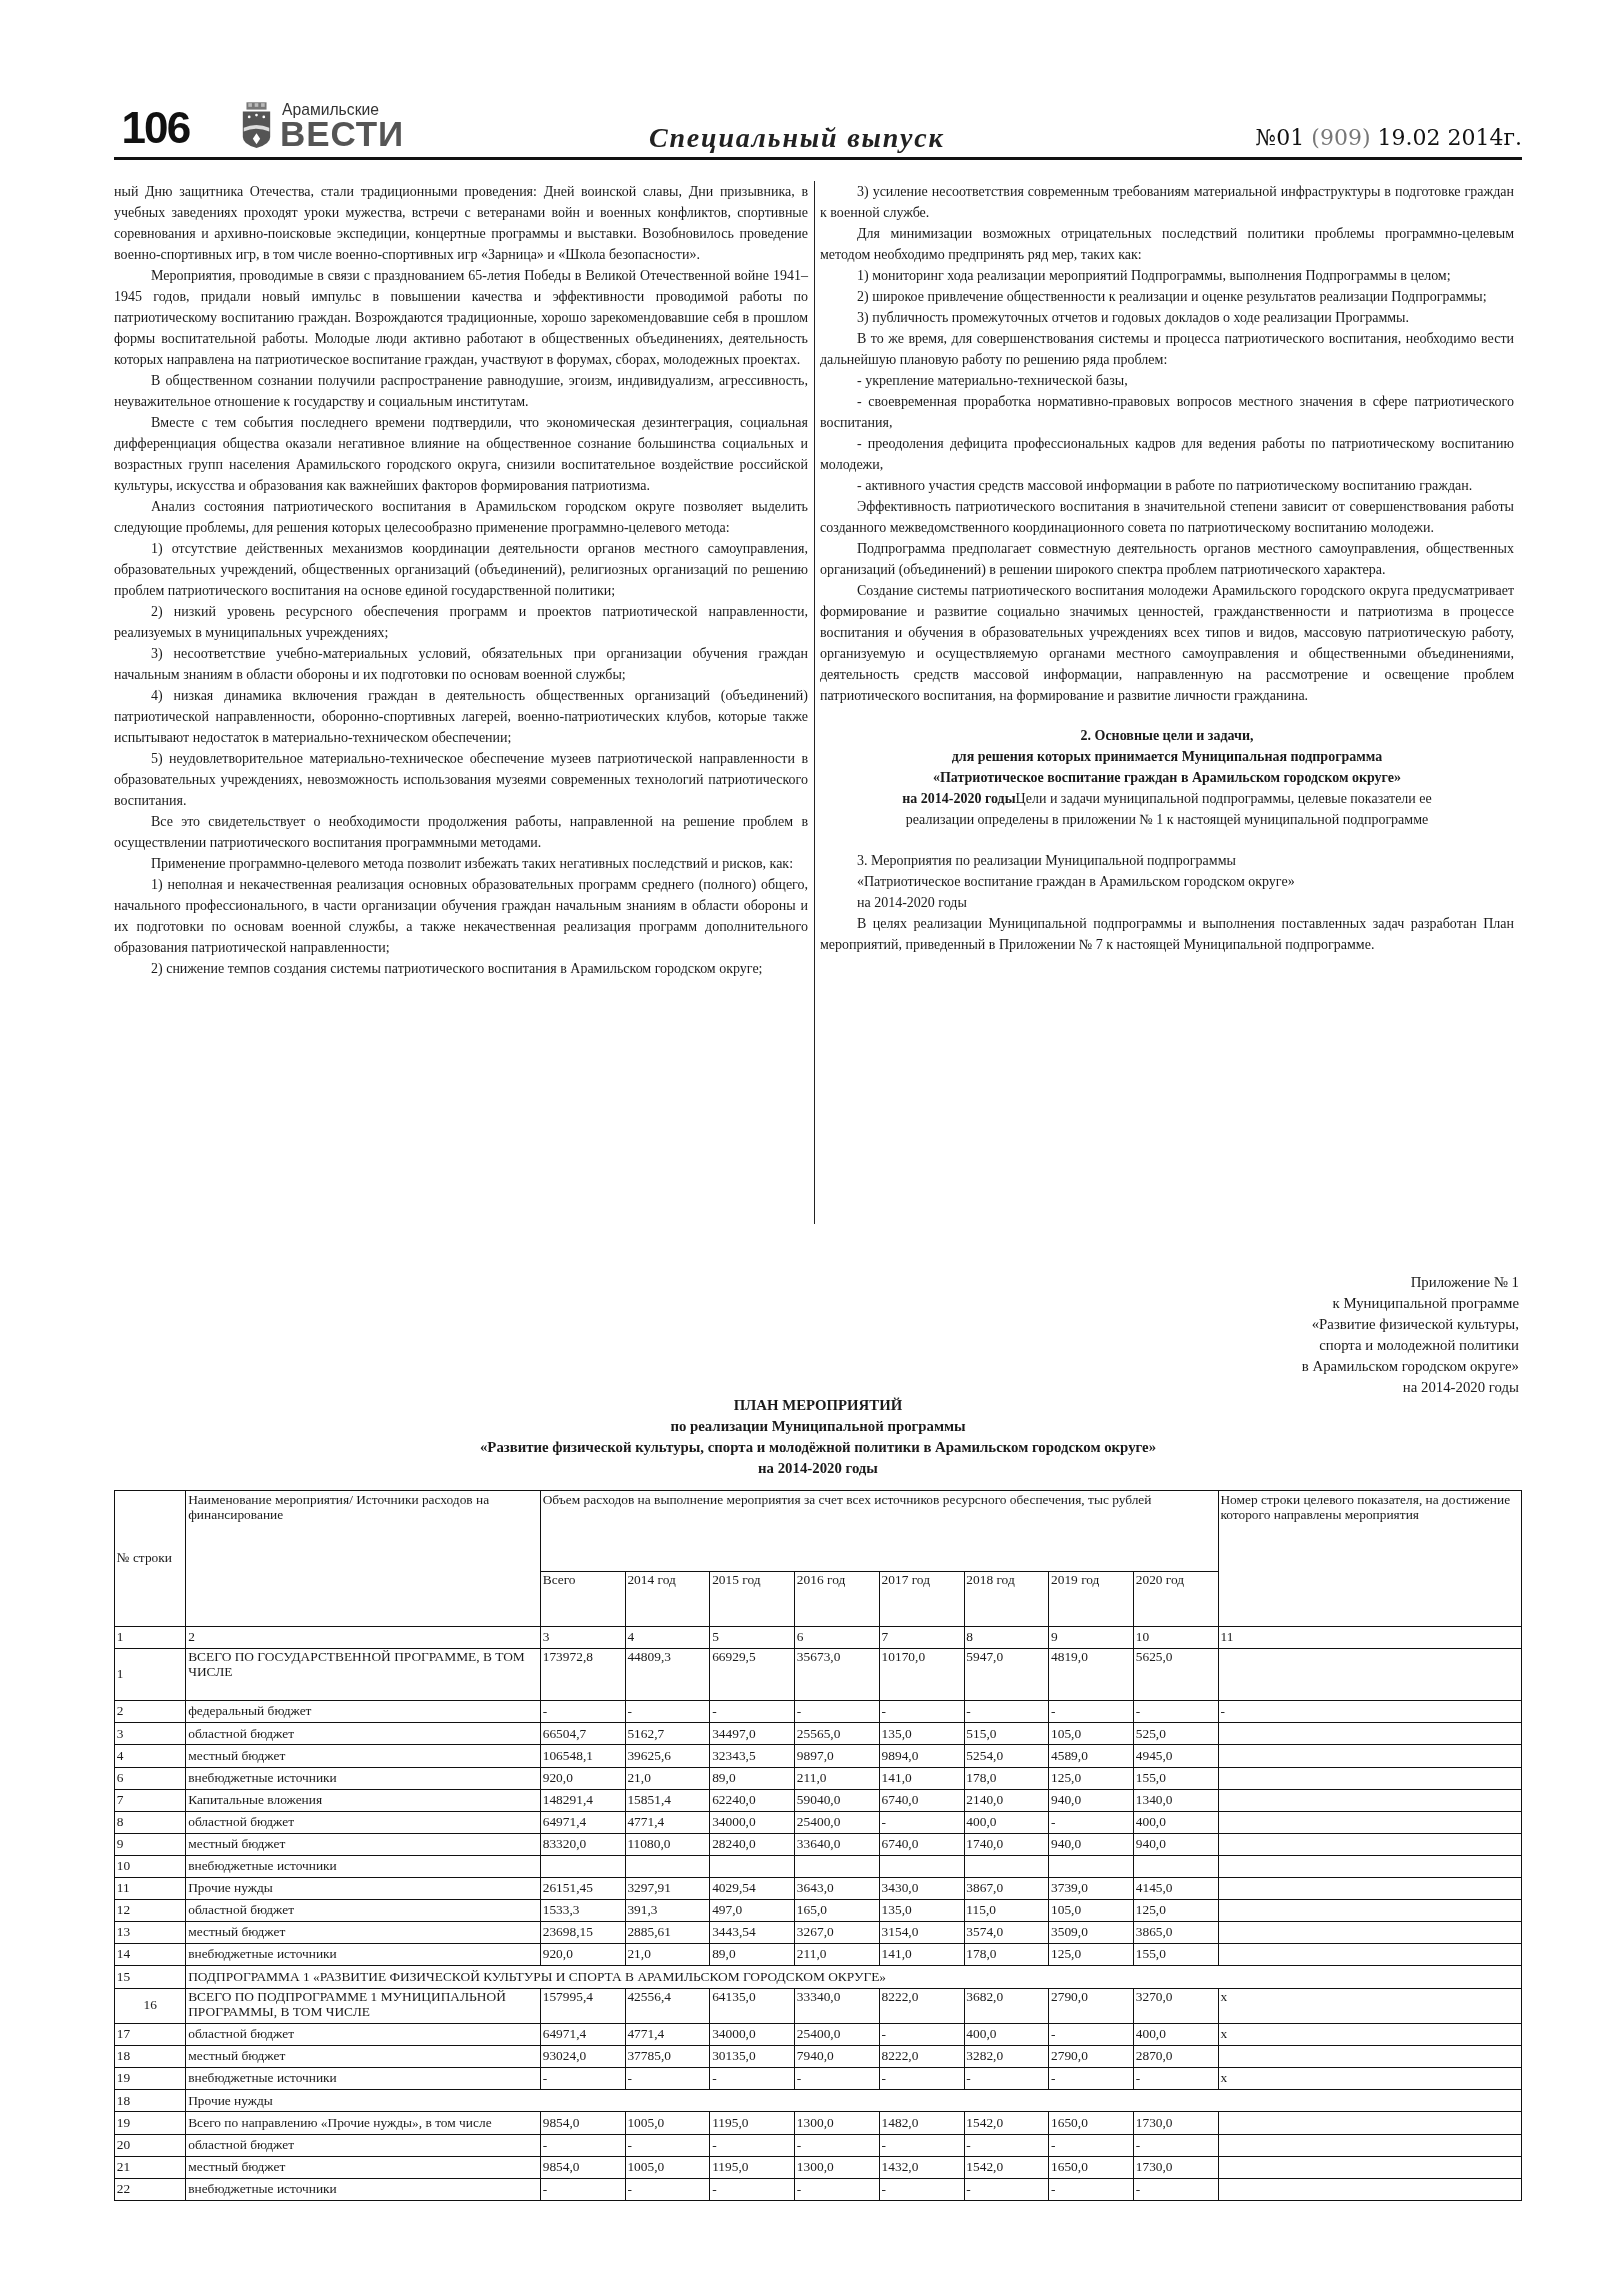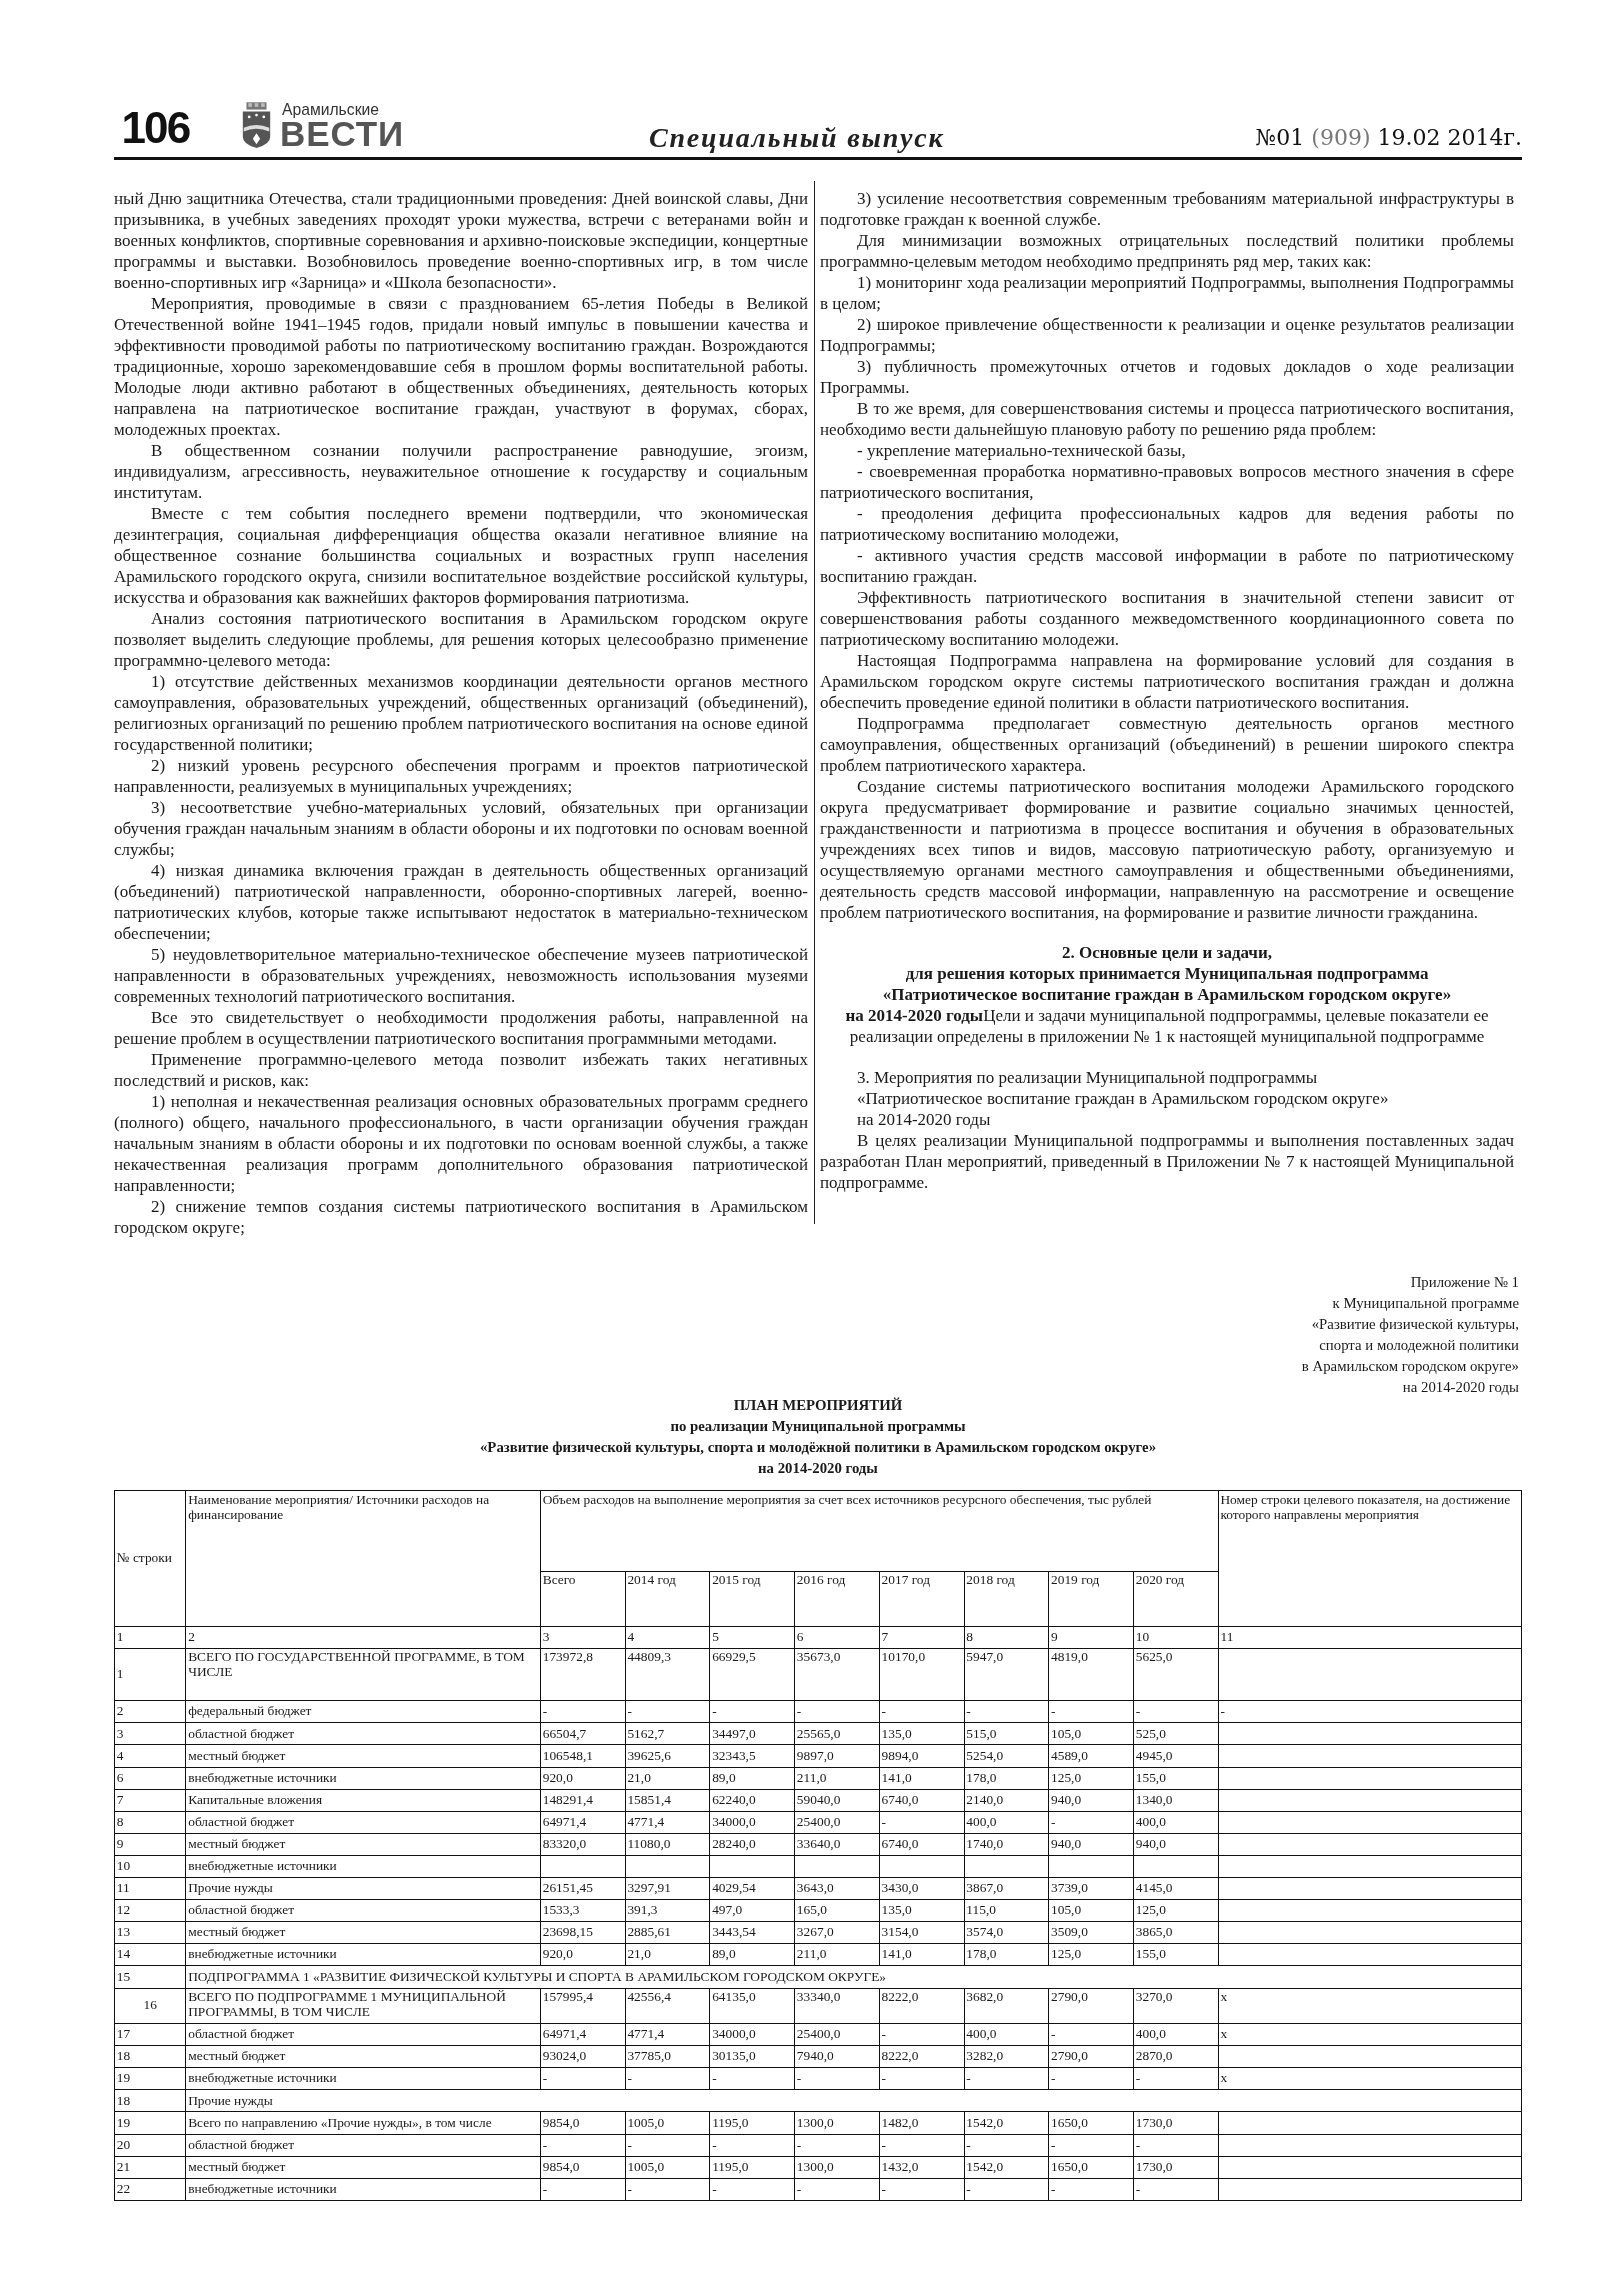--- a/index.html
+++ b/index.html
@@ -11,21 +11,21 @@
   .logo { position: absolute; left: 127px; top: 1.8px; width: 277px; height: 52px; }
   .crest { position: absolute; left: 0; top: 0; width: 31px; height: 48px; }
   .logo-top { position: absolute; left: 41px; top: 0px; font-family: "Liberation Sans", sans-serif; font-size: 15.7px; color: #333; line-height: 16.6px; }
   .logo-main { position: absolute; left: 39px; top: 13px; font-family: "Liberation Sans", sans-serif; font-weight: bold; font-size: 35px; color: #555; line-height: 37px; letter-spacing: 0.9px; }
   .issue-title { position: absolute; left: 535px; top: 22px; font-family: "Liberation Serif", serif; font-style: italic; font-weight: bold; font-size: 28px; letter-spacing: 1.8px; color: #222; line-height: 31px; }
   .issue-info { position: absolute; right: 0px; top: 26px; font-family: "DejaVu Serif", serif; font-size: 22px; color: #111; line-height: 24px; }
   .issue-info .grey { color: #777; }
   .header-rule { position: absolute; left: 114px; top: 157px; width: 1408px; height: 2.8px; background: #111; }
 
   
-  .col { position: absolute; top: 188px; width: 694px; font-size: 17px; line-height: 21px; text-align: justify; }
+  .col { position: absolute; top: 181px; width: 694px; font-size: 14px; line-height: 21px; text-align: justify; }
   .col-left { left: 114px; }
   .col-right { left: 820px; }
   .col p { margin: 0; text-indent: 37px; }
   .col p.noind { text-indent: 0; }
   .col p.item { text-indent: 37px; }
   .col-divider { position: absolute; left: 814px; top: 181px; width: 0.9px; height: 1043px; background: #222; }
 
   .section-heading { text-align: center; font-weight: bold; margin-top: 18.5px; }
   .section-heading p { text-indent: 0; text-align: center; }
   .inline-bold { font-weight: bold; }
@@ -102,21 +102,20 @@
   <p>Для минимизации возможных отрицательных последствий политики проблемы программно-целевым методом необходимо предпринять ряд мер, таких как:</p>
   <p class="item">1)    мониторинг хода реализации мероприятий Подпрограммы, выполнения Подпрограммы в целом;</p>
   <p class="item">2)    широкое привлечение общественности к реализации и оценке результатов реализации Подпрограммы;</p>
   <p class="item">3)    публичность промежуточных отчетов и годовых докладов о ходе реализации Программы.</p>
   <p>В то же время, для совершенствования системы и процесса патриотического воспитания,  необходимо вести дальнейшую плановую работу по решению ряда проблем:</p>
   <p class="item">-      укрепление материально-технической базы,</p>
   <p class="item">-      своевременная проработка нормативно-правовых вопросов местного значения в сфере патриотического воспитания,</p>
   <p class="item">-      преодоления дефицита профессиональных кадров для ведения работы по патриотическому воспитанию молодежи,</p>
   <p class="item">-      активного участия средств массовой информации в работе по патриотическому воспитанию граждан.</p>
   <p>Эффективность патриотического воспитания в значительной степени зависит от совершенствования работы созданного межведомственного координационного совета по патриотическому воспитанию молодежи.</p>
-  <p>Настоящая Подпрограмма направлена на формирование условий для создания в Арамильском городском округе системы патриотического воспитания граждан и должна обеспечить проведение единой политики в области патриотического воспитания.</p>
   <p>Подпрограмма предполагает совместную деятельность органов местного самоуправления, общественных организаций (объединений) в решении широкого спектра проблем патриотического характера.</p>
   <p>Создание системы патриотического воспитания молодежи Арамильского городского округа предусматривает формирование и развитие социально значимых ценностей, гражданственности и патриотизма в процессе воспитания и обучения в образовательных учреждениях всех типов и видов, массовую патриотическую работу, организуемую и осуществляемую органами местного самоуправления и общественными объединениями, деятельность средств массовой информации, направленную на рассмотрение и освещение проблем патриотического воспитания, на формирование и развитие личности гражданина.</p>
 
   <div class="section-heading">
     <p>2. Основные цели и задачи,</p>
     <p>для решения которых принимается Муниципальная подпрограмма</p>
     <p>«Патриотическое воспитание граждан в Арамильском городском округе»</p>
     <p style="font-weight:normal"><span class="inline-bold">на 2014-2020 годы</span><span>Цели и задачи муниципальной подпрограммы, целевые показатели ее</span></p>
     <p style="font-weight:normal">реализации определены в приложении № 1 к настоящей муниципальной подпрограмме</p>
   </div>

